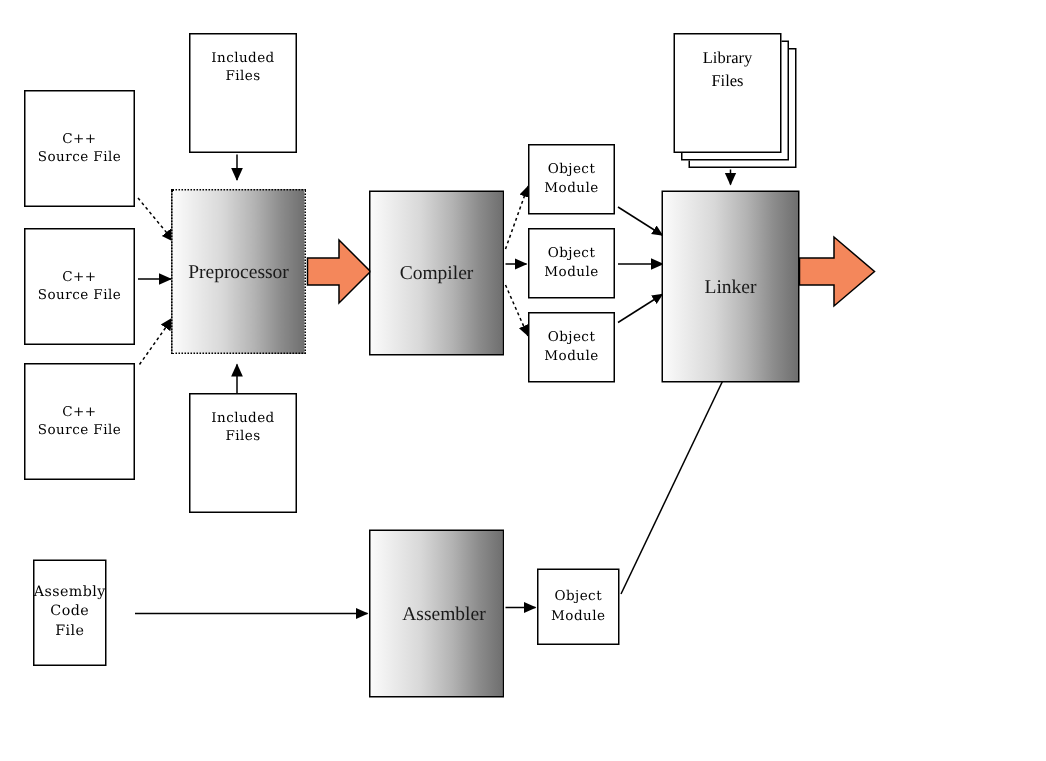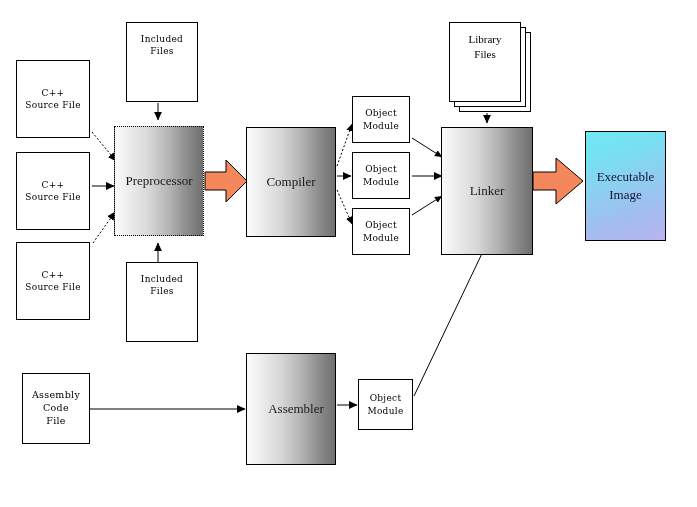--- a/index.html
+++ b/index.html
@@ -165,24 +165,22 @@
   <div style="position:absolute; left:449px; top:22px; width:84px; height:92px;">
     <div class="stack-layer" style="left:10px; top:10px; width:72px; height:80px;"></div>
     <div class="stack-layer" style="left:5px; top:5px; width:72px; height:80px;"></div>
     <div class="stack-layer" style="left:0px; top:0px; width:72px; height:80px;"></div>
     <div class="stack-label lbl2" style="left:0px; top:10px; width:72px;">Library
 Files</div>
   </div>
 
   <div class="node process" style="left:441px; top:127px; width:92px; height:128px;">Linker</div>
 
-  <div class="node exeimg lbl2" style="left:585px; top:131px; width:81px; height:110px;">Executable
-Image</div>
 
-  <div class="node filebox lbl2 bigger" style="left:22px; top:373px; width:68px; height:71px;">Assembly
+  <div class="node filebox lbl2 bigger" style="left:22px; top:373px; width:49px; height:71px;">Assembly
 Code
 File</div>
 
   <div class="node process" style="left:246px; top:353px; width:90px; height:112px;padding-left:10px;">Assembler</div>
 
   <div class="node filebox lbl2" style="left:358px; top:379px; width:55px; height:51px;">Object
 Module</div>
 
 </div>
 

